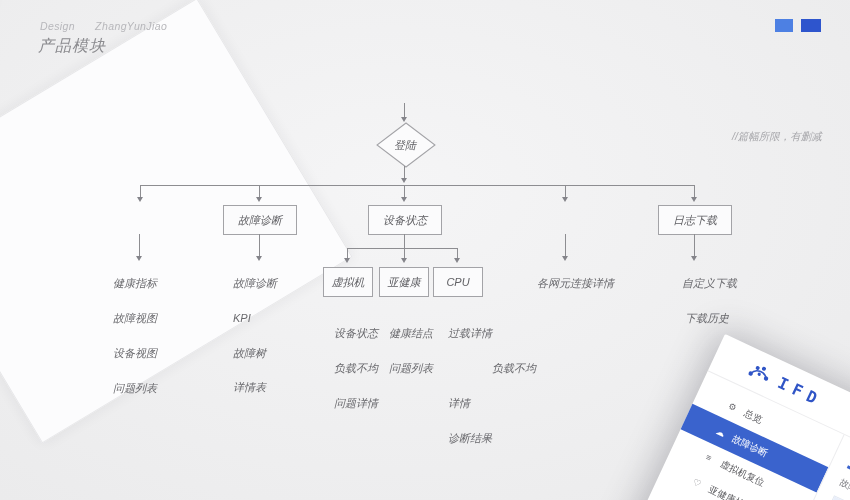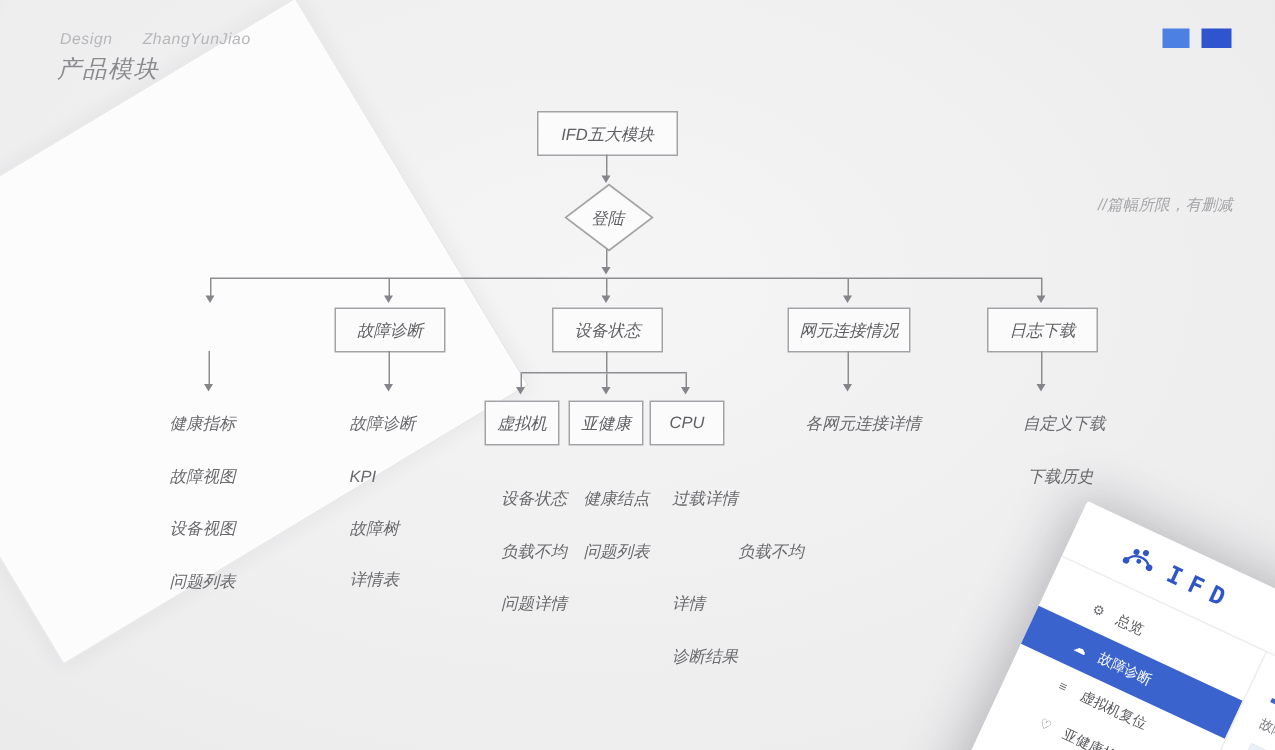--- a/index.html
+++ b/index.html
@@ -67,21 +67,20 @@
   </div>
 
   <div class="credit">
     <span>Design</span><span>ZhangYunJiao</span>
   </div>
   <div class="page-title">产品模块</div>
   <div class="note">//篇幅所限，有删减</div>
   <div class="sq" style="left:775px;width:18px;background:#4d80e3;"></div>
   <div class="sq" style="left:801px;width:20px;background:#2e55cd;"></div>
 
-  <div class="fbox" style="left:358px;top:74px;width:92px;">IFD五大模块</div>
   <div class="vline" style="left:404px;top:103px;height:15px;"></div>
   <div class="arr" style="left:401px;top:117px;"></div>
   <div class="diamond"></div>
   <div class="diamond-label">登陆</div>
   <div class="vline" style="left:404px;top:166px;height:13px;"></div>
   <div class="arr" style="left:401px;top:178px;"></div>
 
   <div class="hline" style="left:140px;top:185px;width:555px;"></div>
   <div class="vline" style="left:140px;top:186px;height:12px;"></div>
   <div class="vline" style="left:259px;top:186px;height:12px;"></div>
@@ -89,21 +88,20 @@
   <div class="vline" style="left:565px;top:186px;height:12px;"></div>
   <div class="vline" style="left:694px;top:186px;height:12px;"></div>
   <div class="arr" style="left:137px;top:197px;"></div>
   <div class="arr" style="left:256px;top:197px;"></div>
   <div class="arr" style="left:401px;top:197px;"></div>
   <div class="arr" style="left:562px;top:197px;"></div>
   <div class="arr" style="left:691px;top:197px;"></div>
 
   <div class="fbox" style="left:223px;top:205px;width:72px;">故障诊断</div>
   <div class="fbox" style="left:368px;top:205px;width:72px;">设备状态</div>
-  <div class="fbox" style="left:525px;top:205px;width:80px;">网元连接情况</div>
   <div class="fbox" style="left:658px;top:205px;width:72px;">日志下载</div>
 
   <div class="vline" style="left:139px;top:234px;height:23px;"></div>
   <div class="arr" style="left:136px;top:256px;"></div>
   <div class="vline" style="left:259px;top:234px;height:23px;"></div>
   <div class="arr" style="left:256px;top:256px;"></div>
   <div class="vline" style="left:565px;top:234px;height:23px;"></div>
   <div class="arr" style="left:562px;top:256px;"></div>
   <div class="vline" style="left:694px;top:234px;height:23px;"></div>
   <div class="arr" style="left:691px;top:256px;"></div>

